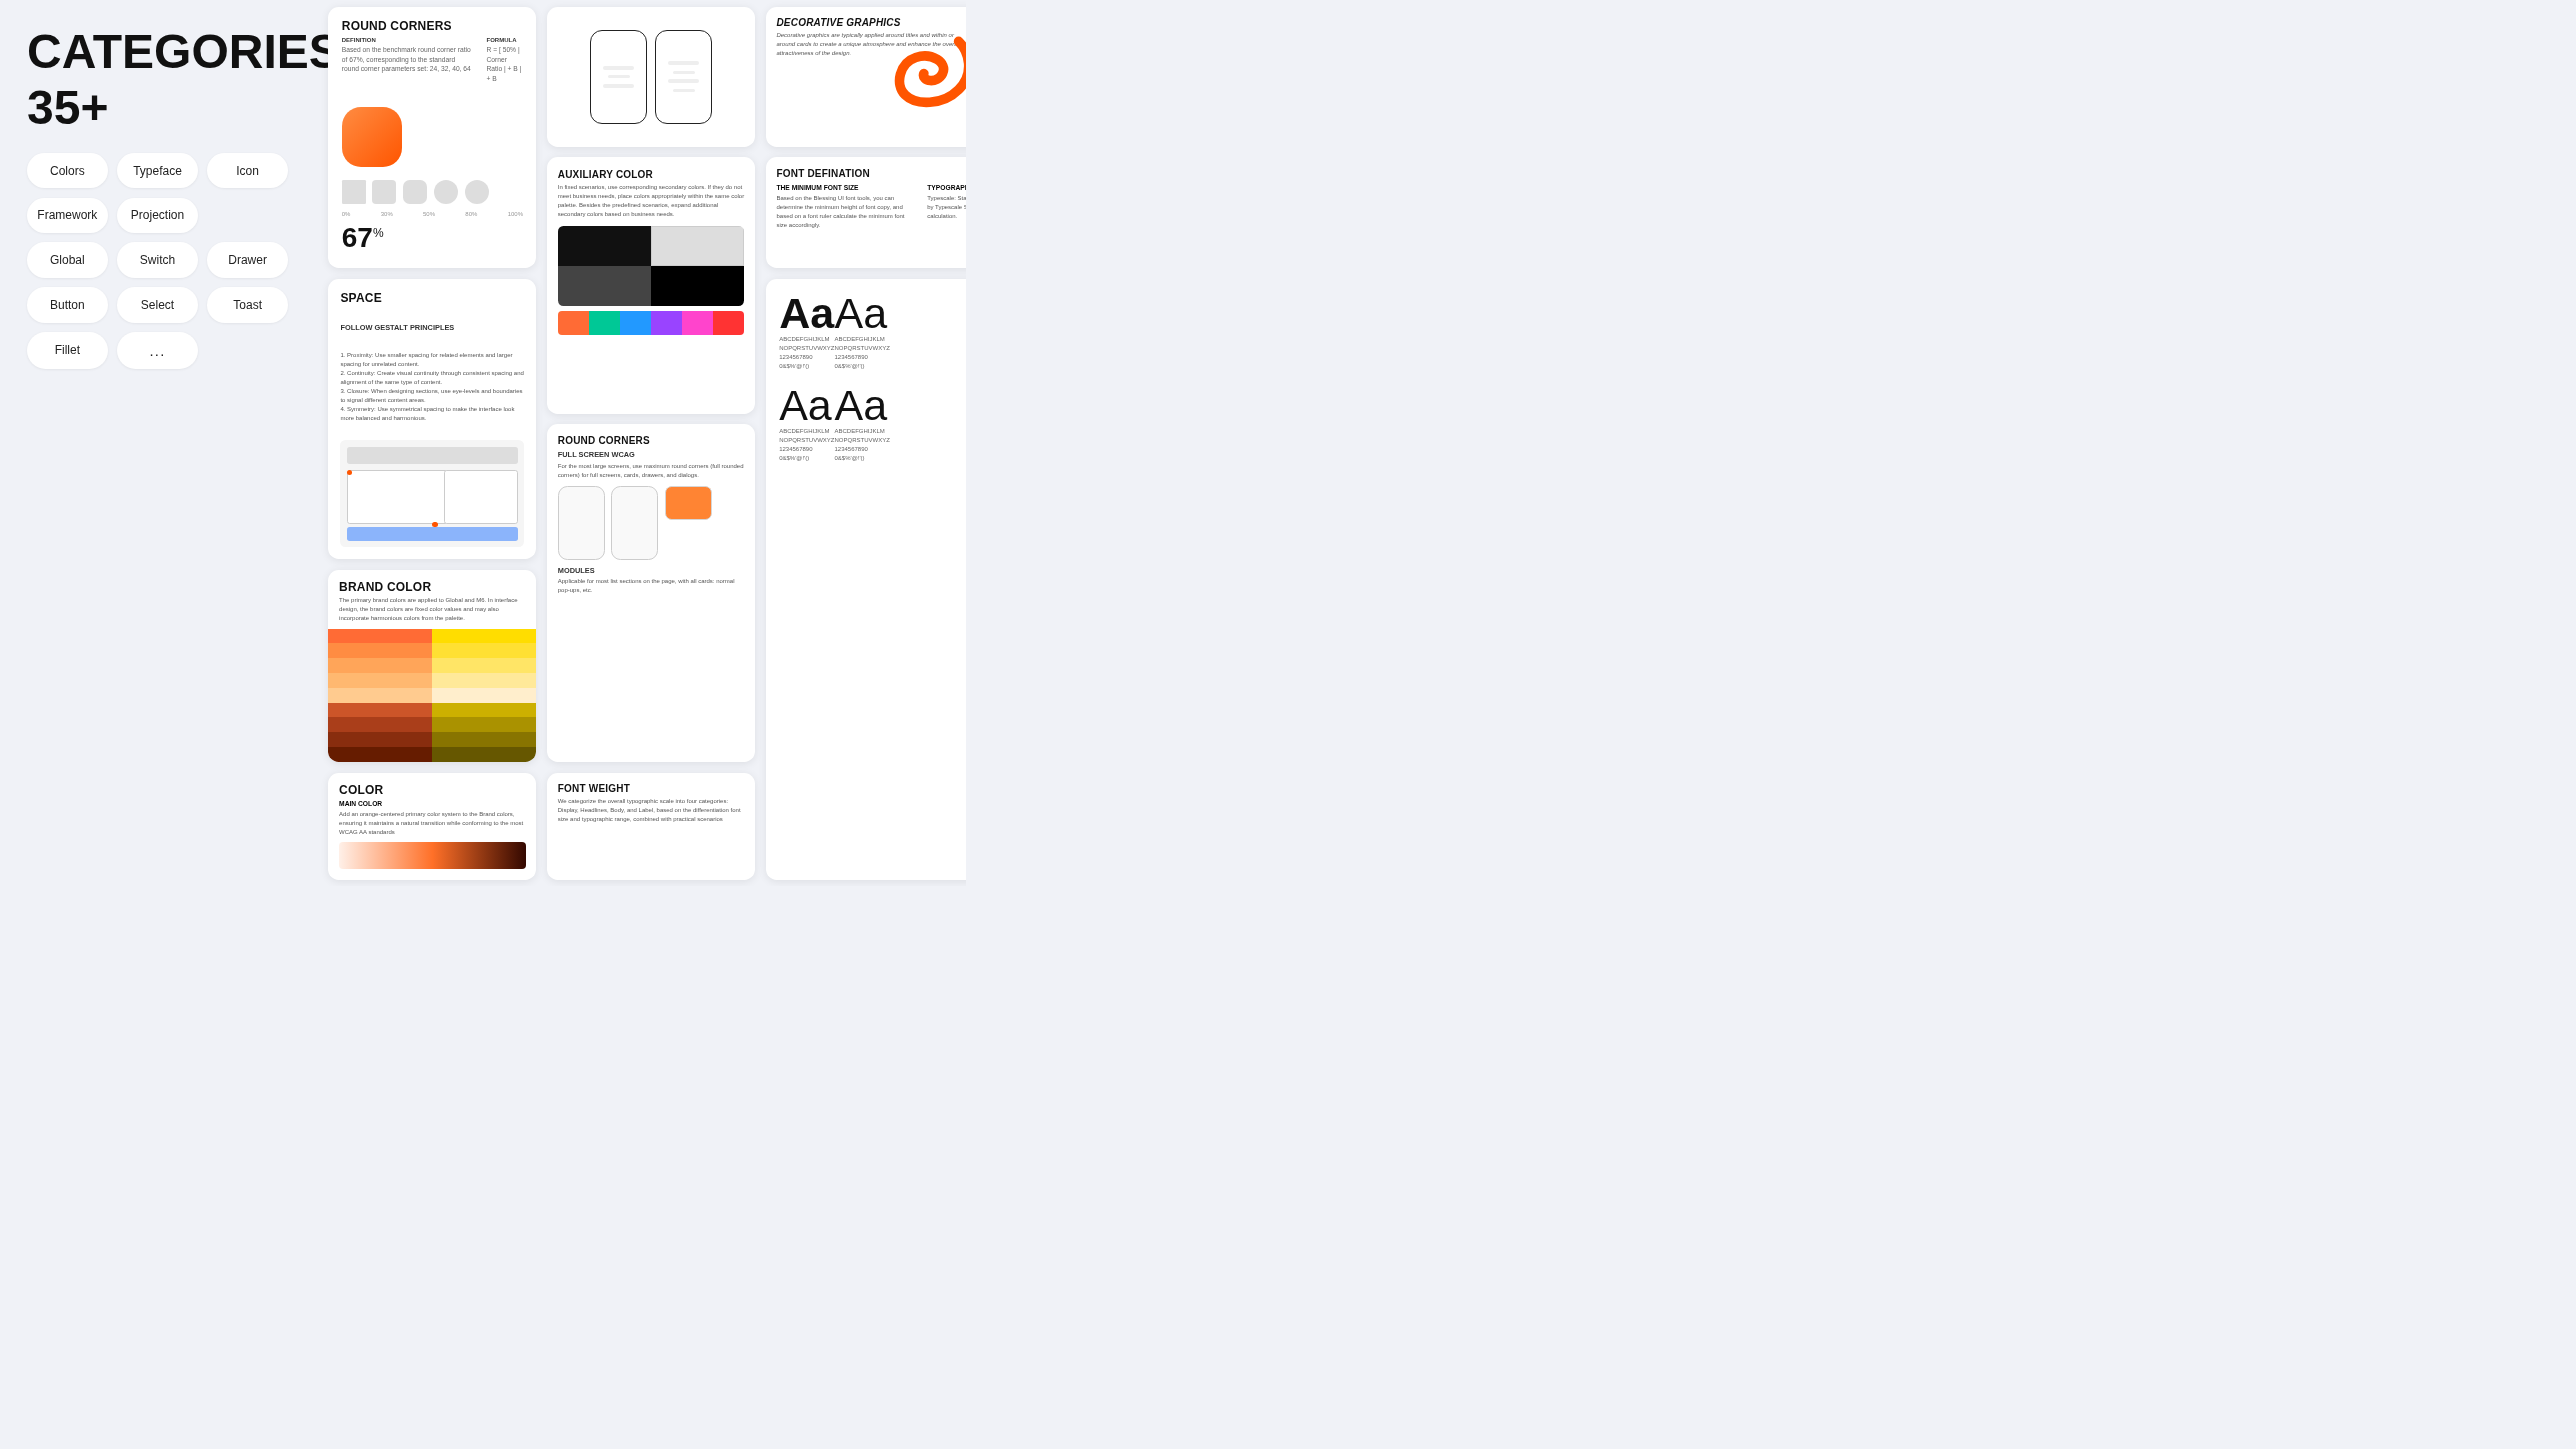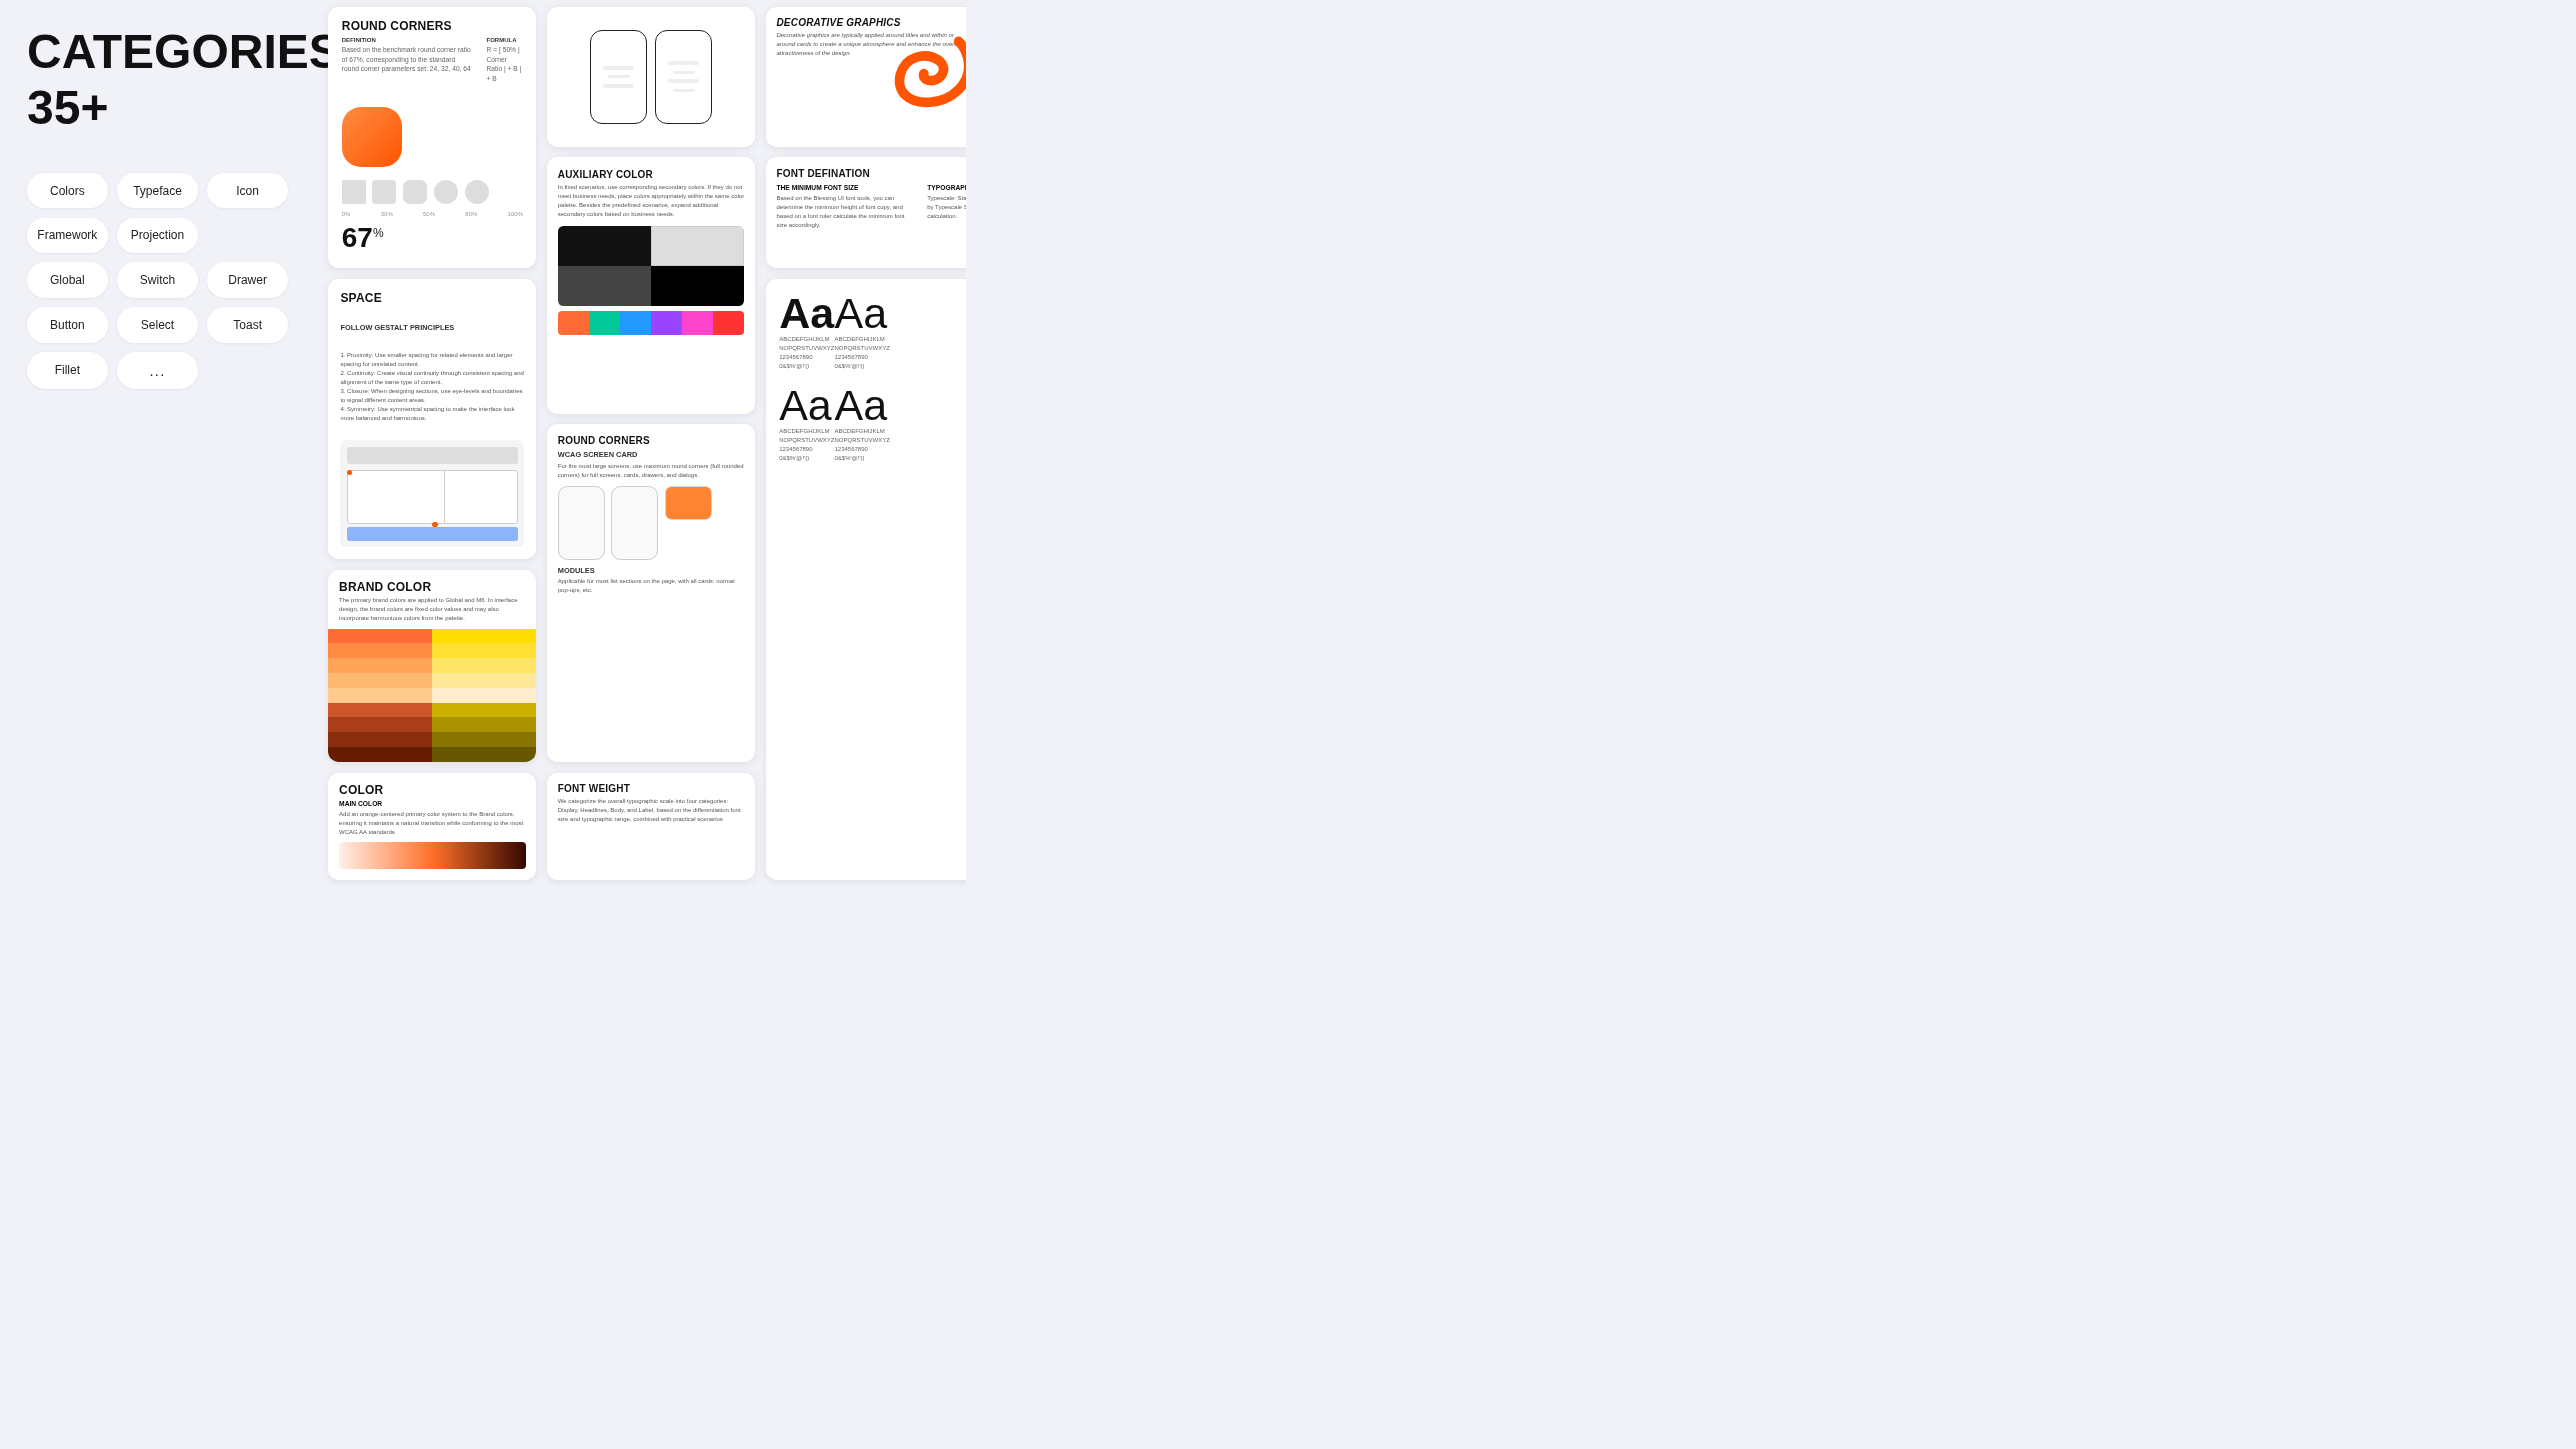--- a/index.html
+++ b/index.html
@@ -34,21 +34,21 @@
       line-height: 1.05;
       color: #111;
       margin-bottom: 5.4px;
     }
 
     .sidebar-count {
       font-size: 48px;
       font-weight: 900;
       line-height: 1.05;
       color: #111;
-      margin-bottom: 33px;
+      margin-bottom: 13px;
     }
 
     .category-grid {
       display: grid;
       grid-template-columns: repeat(3, 1fr);
       gap: 9.4px;
       margin-top: 6.7px;
     }
 
     .category-pill {
@@ -542,21 +542,21 @@
         <div style="position:absolute; top:29.5px; right:6.7px; width:40%; height:54px; border:1.3px solid #ccc; border-radius:2.7px; background:white;"></div>
         <div style="position:absolute; bottom:6.7px; left:6.7px; right:6.7px; height:13.4px; background:#4488ff; border-radius:2.7px; opacity:0.6;"></div>
 
         <div style="position:absolute; top:29.5px; left:6.7px; width:5.4px; height:5.4px; background:#ff5500; border-radius:50%;"></div>
         <div style="position:absolute; bottom:20px; left:50%; width:5.4px; height:5.4px; background:#ff5500; border-radius:50%;"></div>
       </div>
     </div>
 
     <div class="card card-round2" style="grid-column:2; grid-row:4/6;">
       <div class="section-title">ROUND CORNERS</div>
-      <div style="font-size:7.4px; font-weight:700; color:#333; margin-top:4px;">WCAG SCREEN CARD</div>
+      <div style="font-size:7.4px; font-weight:700; color:#333; margin-top:4px;">FULL SCREEN WCAG</div>
       <div class="section-body-text">For the most large screens, use maximum round corners (full rounded corners) for full screens, cards, drawers, and dialogs.</div>
       <div class="round2-phones">
         <div class="phone-small"></div>
         <div class="phone-small"></div>
         <div style="width:47px; height:34px; border:1.3px solid #ccc; border-radius:6.7px; background:#ff6600; opacity:0.8;"></div>
       </div>
       <div style="font-size:7.4px; font-weight:700; color:#333; margin-top:5.4px;">MODULES</div>
       <div class="section-body-text">Applicable for most list sections on the page, with all cards: normal pop-ups, etc.</div>
     </div>
 

